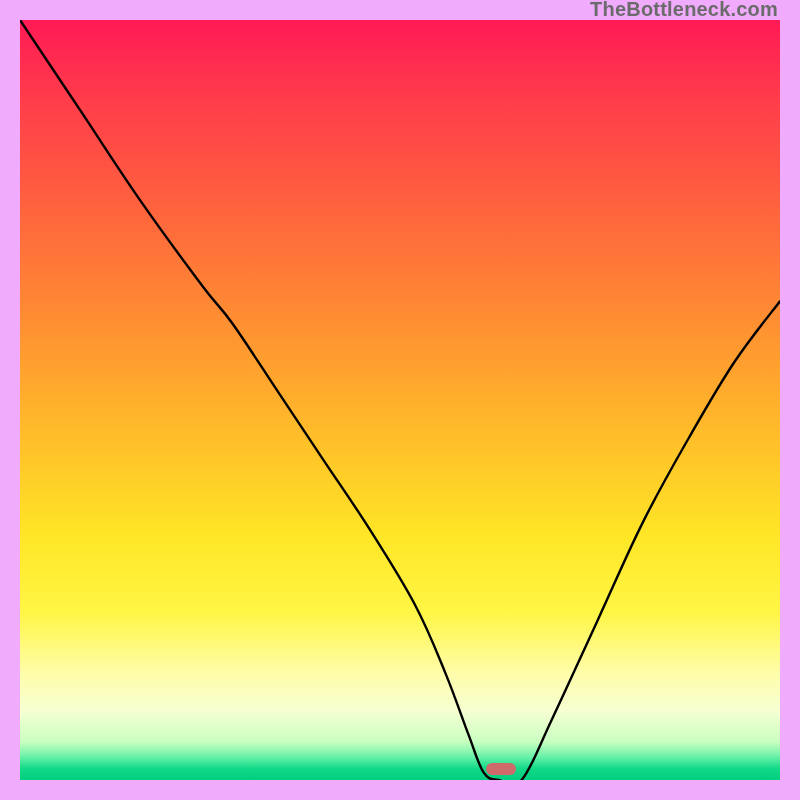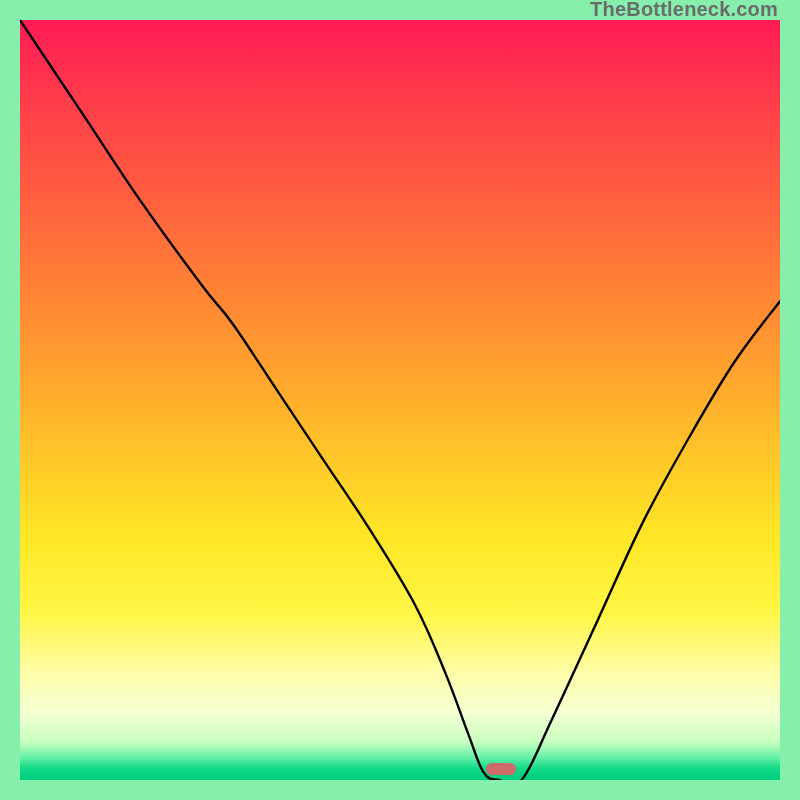--- a/index.html
+++ b/index.html
@@ -7,21 +7,21 @@
     padding: 0;
     width: 800px;
     height: 800px;
     background: #000;
     overflow: hidden;
   }
   .frame {
     position: relative;
     width: 800px;
     height: 800px;
-    background: #86efac;
+    background: #f0abfc;
   }
   .plot-area {
     position: absolute;
     left: 20px;
     top: 20px;
     width: 760px;
     height: 760px;
     overflow: hidden;
   }
   .gradient {

